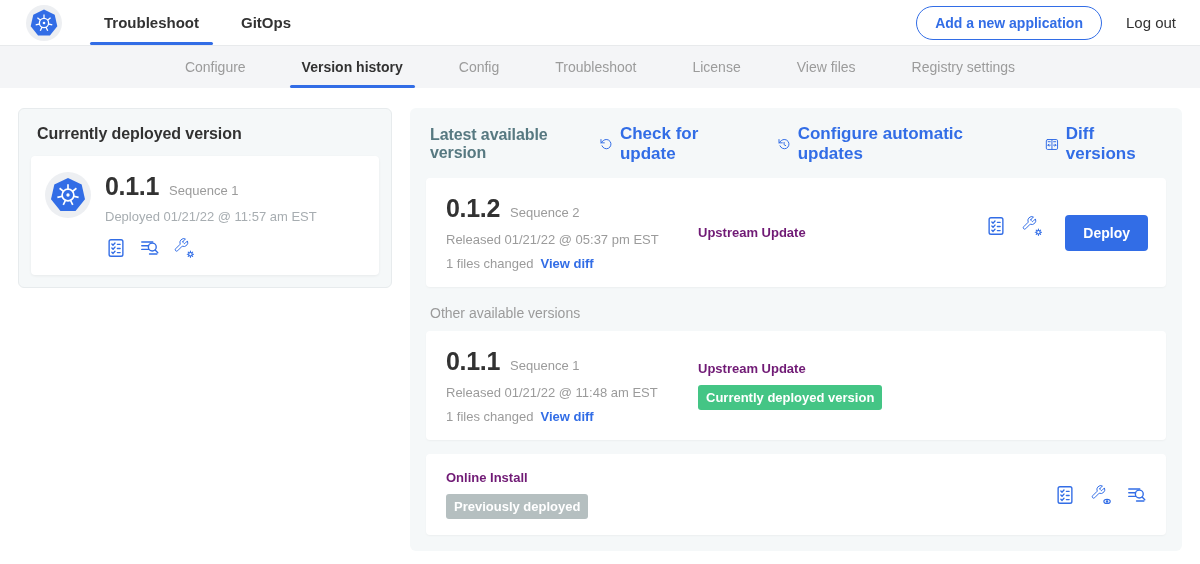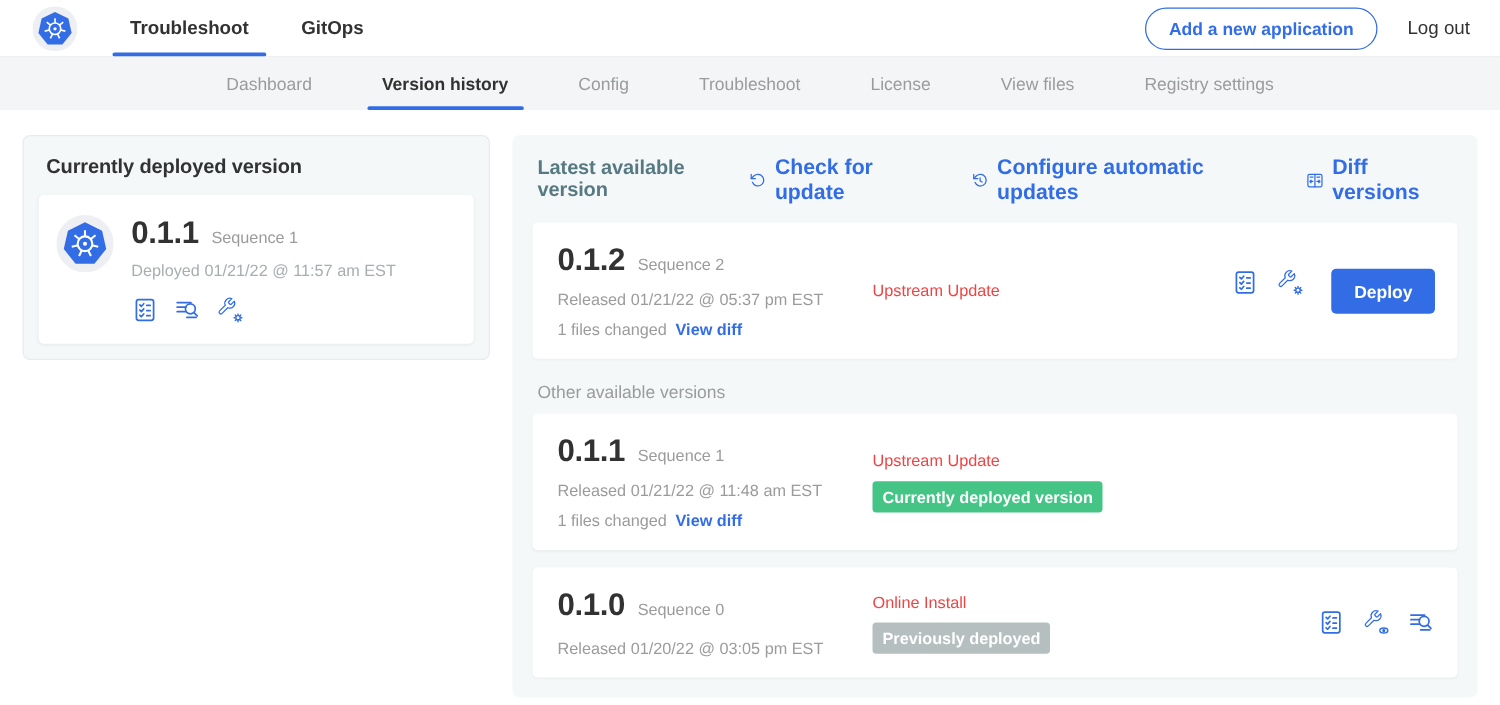--- a/index.html
+++ b/index.html
@@ -56,21 +56,21 @@
     font-weight:700; cursor:pointer; }
   .header-action svg { width:17px; height:17px; }
 
   .vcard { background:#fff; border-radius:4px; box-shadow:0 1px 2px rgba(0,0,0,.04);
     padding:16px 18px 16px 20px; display:flex; align-items:center; }
   .vcard .col-left { width:252px; flex-shrink:0; }
   .vcard .released { font-size:13px; color:#9b9b9b; margin-top:9px; }
   .vcard .files-row { font-size:13px; color:#9b9b9b; margin-top:9px; }
   .view-diff { color:#326de6; font-weight:700; margin-left:7px; cursor:pointer; }
   .vcard .col-mid { flex:1; }
-  .source { font-size:13px; font-weight:400; color:#ef4444; }
+  .source { font-size:13px; font-weight:700; color:#701a75; }
   .badge { display:inline-block; margin-top:9px; padding:5px 8px; border-radius:3px;
     font-size:13px; font-weight:700; color:#fff; }
   .badge.green { background:#44c585; }
   .badge.gray  { background:#b5bfc0; }
   .vcard .col-right { display:flex; align-items:flex-start; gap:14px; }
 
   .btn-primary { background:#326de6; border:none; color:#fff; font-weight:700; font-size:14px;
     padding:10px 18px; border-radius:4px; cursor:pointer; margin-left:8px; font-family:inherit; }
   .btn-outline { background:#fff; border:1px solid #326de6; color:#326de6; font-weight:700;
     font-size:14px; padding:9px 14px; border-radius:4px; cursor:pointer; margin-left:8px; font-family:inherit; }
@@ -167,21 +167,21 @@
     <div class="nav-tab active">Troubleshoot</div>
     <div class="nav-tab">GitOps</div>
   </nav>
   <div class="nav-right">
     <button class="btn-pill">Add a new application</button>
     <span class="logout">Log out</span>
   </div>
 </header>
 
 <nav class="subnav">
-  <div class="subnav-item">Dashboard</div>
+  <div class="subnav-item">Configure</div>
   <div class="subnav-item active">Version history</div>
   <div class="subnav-item">Config</div>
   <div class="subnav-item">Troubleshoot</div>
   <div class="subnav-item">License</div>
   <div class="subnav-item">View files</div>
   <div class="subnav-item">Registry settings</div>
 </nav>
 
 <main class="main">
 
@@ -281,27 +281,20 @@
           <span>1 files changed</span><span class="view-diff">View diff</span>
         </div>
       </div>
       <div class="col-mid">
         <div class="source">Upstream Update</div>
         <div class="badge green">Currently deployed version</div>
       </div>
     </div>
 
     <div class="vcard">
-      <div class="col-left">
-        <div class="version-row">
-          <span class="version-number">0.1.0</span>
-          <span class="sequence">Sequence 0</span>
-        </div>
-        <div class="released" style="margin-top:12px;">Released 01/20/22 @ 03:05 pm EST</div>
-      </div>
       <div class="col-mid">
         <div class="source">Online Install</div>
         <div class="badge gray">Previously deployed</div>
       </div>
       <div class="col-right">
         <span class="icon-btn">
           <svg class="blue-icon">
               <use href="#sym-checklist"></use>
             </svg></span>
         <span class="icon-btn">

